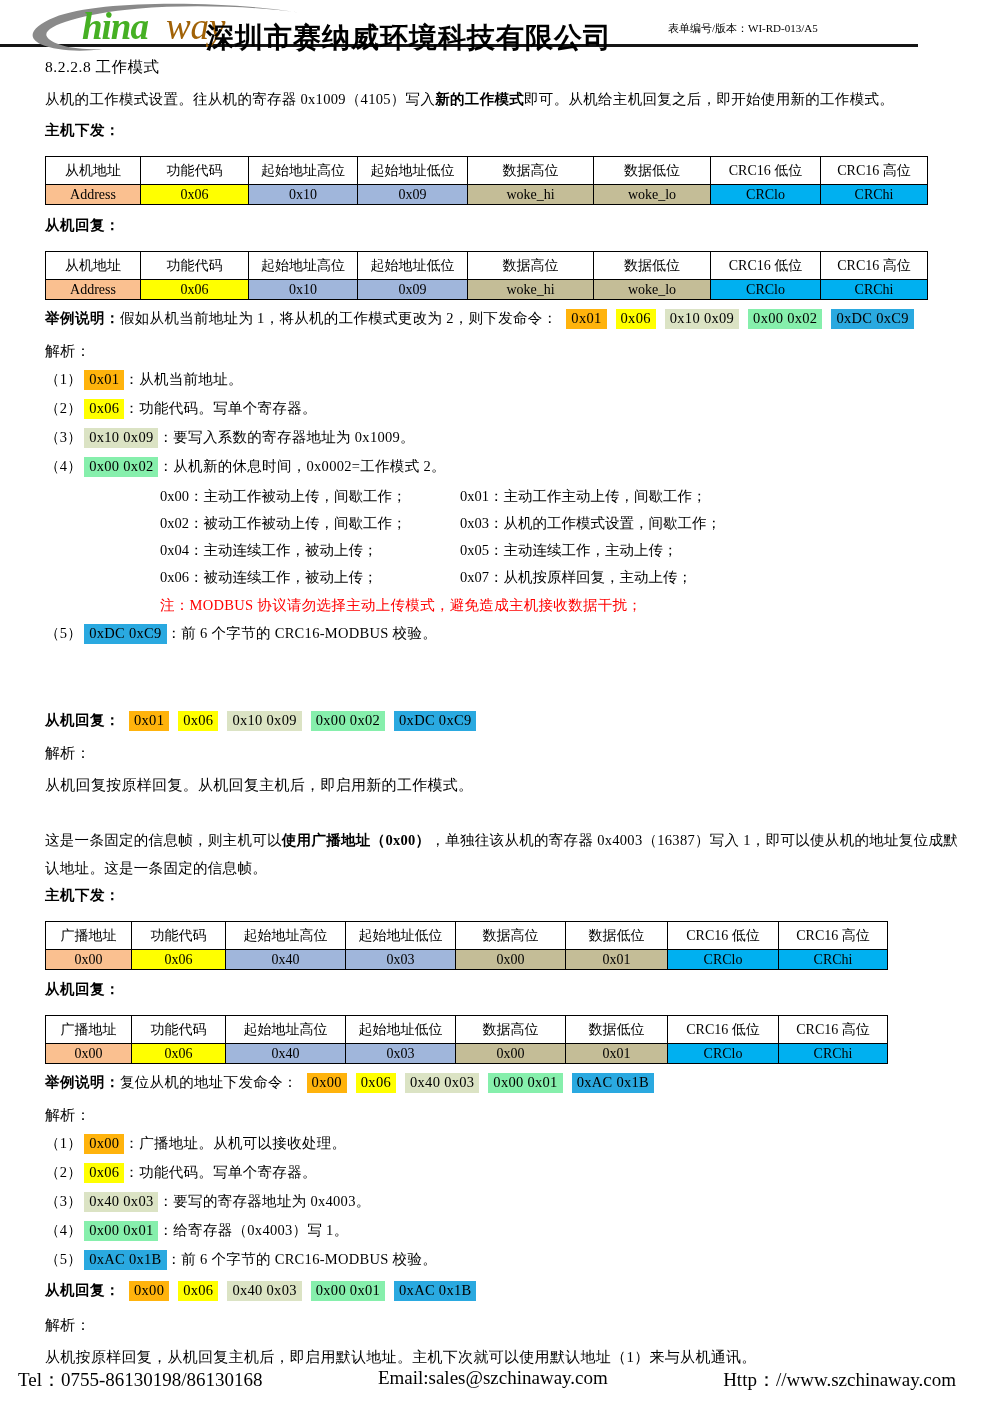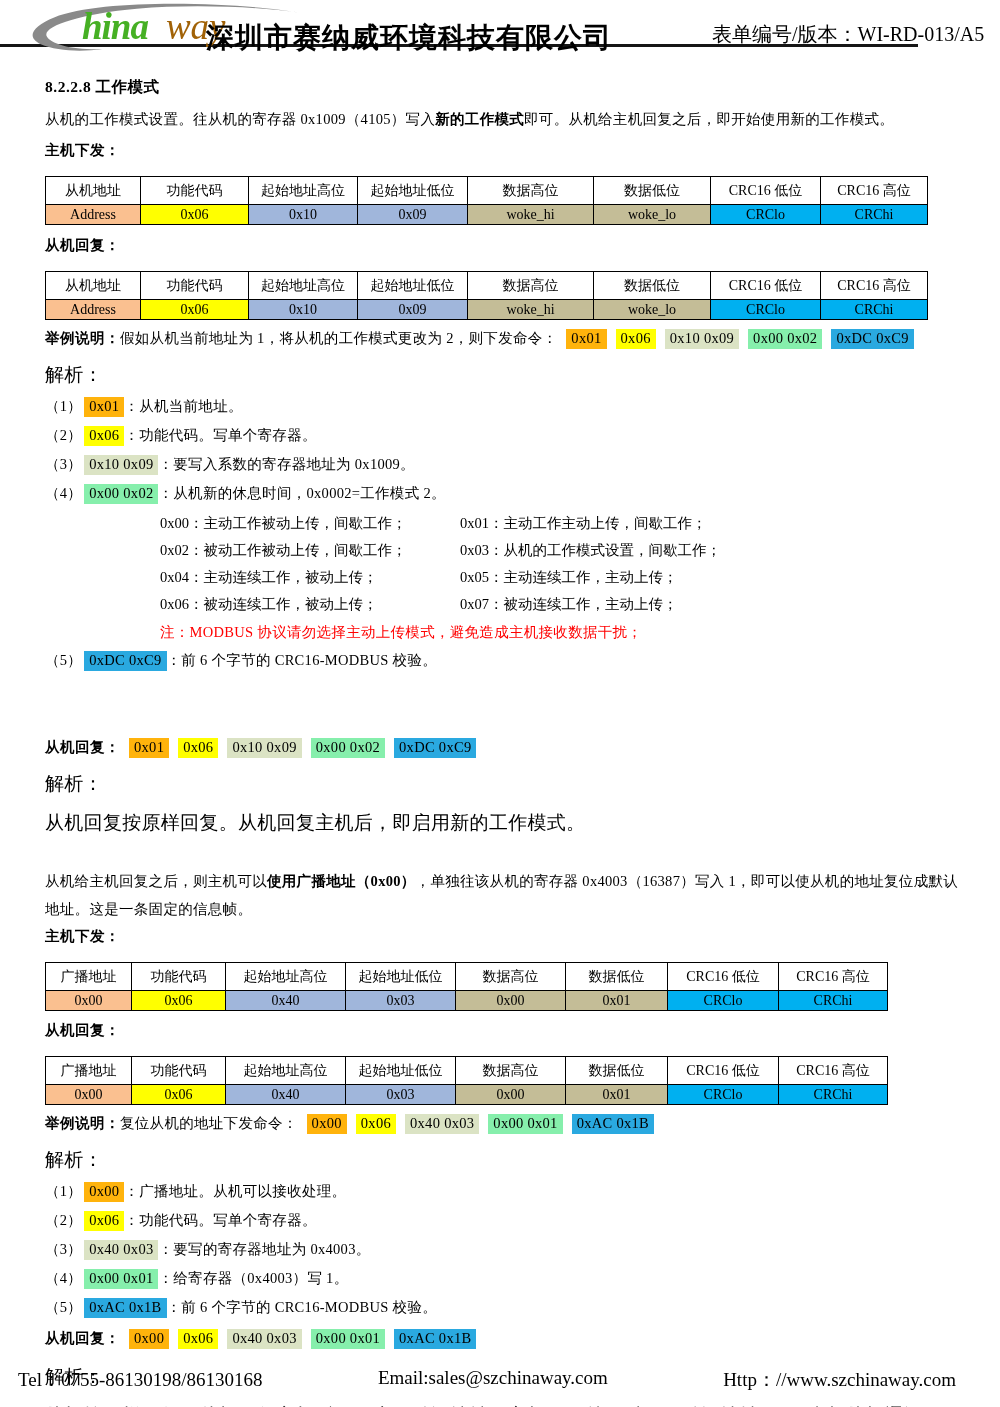--- a/index.html
+++ b/index.html
@@ -6,29 +6,29 @@
   body { background:#ffffff; font-family:"Liberation Serif","DejaVu Serif",serif; color:#000; }
   .page { position:relative; width:1000px; height:1407px; background:#fff; overflow:hidden; }
 
   
   .hdr { position:relative; height:47px; width:918px; border-bottom:3px solid #161616; }
   .logo { position:absolute; left:8px; top:2px; width:300px; height:50px; }
   .logo-text { position:absolute; left:82px; top:8px; font-style:italic; font-size:37px; line-height:38px; white-space:nowrap; }
   .logo-hina { color:#46b024; font-weight:bold; letter-spacing:-1px; }
   .logo-way { color:#a16207; letter-spacing:0px;margin-left:18px; }
   .company { position:absolute; left:206px; top:19px; font-size:28px; font-weight:600; letter-spacing:1px; white-space:nowrap; }
-  .formnum { position:absolute; left:712px; top:21px; font-size:20px; white-space:nowrap;text-align:center; }
+  .formnum { position:absolute; left:668px; top:21px; font-size:11px; white-space:nowrap;text-align:center; }
 
   .content { padding:0 38px 0 45px; }
 
-  h2.sec { font-size:15.5px; font-weight:bold; margin-top:30px; letter-spacing:.5px; }
+  h2.sec { font-size:15.5px; font-weight:normal; margin-top:10px; letter-spacing:.5px; }
   p.body { font-size:14.5px; line-height:21px; margin-top:11px; letter-spacing:.3px; }
   p.body2 { font-size:14.5px; line-height:28px; margin-top:7px; letter-spacing:.3px; }
   .blabel { font-size:14.5px; font-weight:bold; margin-top:11px; letter-spacing:.5px; }
-  .plain { font-size:19px; margin-top:13px; letter-spacing:.3px; }
+  .plain { font-size:15px; margin-top:13px; letter-spacing:.3px; }
 
   table.frame { border-collapse:collapse; table-layout:fixed; margin-top:16px; }
   table.frame th, table.frame td { border:1.4px solid #000; text-align:center; font-weight:normal; font-size:14px; overflow:hidden; white-space:nowrap; }
   table.frame th { height:28px; background:#fff; }
   table.frame td { height:20px; }
   .t1 { width:882px; }
   .t2 { width:842px; }
 
   .c-peach { background:#FAC090; }
   .c-yellow { background:#FFFF00; }
@@ -158,36 +158,36 @@
     <p class="item"><span>（4）</span><span class="chip h-green">0x00 0x02</span><span>：从机新的休息时间，0x0002=工作模式 2。</span></p>
 
     <div class="modes">
       <span>0x00：主动工作被动上传，间歇工作；</span>
         <span>0x01：主动工作主动上传，间歇工作；</span>
       <span>0x02：被动工作被动上传，间歇工作；</span>
         <span>0x03：从机的工作模式设置，间歇工作；</span>
       <span>0x04：主动连续工作，被动上传；</span>
         <span>0x05：主动连续工作，主动上传；</span>
       <span>0x06：被动连续工作，被动上传；</span>
-        <span>0x07：被动连续工作，主动上传；</span>
+        <span>0x07：从机按原样回复，主动上传；</span>
     </div>
     <p class="rednote">注：MODBUS 协议请勿选择主动上传模式，避免造成主机接收数据干扰；</p>
 
     <p class="item"><span>（5）</span><span class="chip h-cyan">0xDC 0xC9</span><span>：前 6 个字节的 CRC16-MODBUS 校验。</span></p>
 
     <div class="gap-big"></div>
 
     <p class="exline"><b>从机回复：</b><span class="chip h-orange">0x01</span><span class="chip h-yellow">0x06</span><span class="chip h-palegreen">0x10 0x09</span><span class="chip h-green">0x00 0x02</span><span class="chip h-cyan">0xDC 0xC9</span></p>
 
     <p class="plain">解析：</p>
     <p class="plain">从机回复按原样回复。从机回复主机后，即启用新的工作模式。</p>
 
     <div class="gap-med"></div>
 
-    <p class="body2"><span>从机给主机回复之后，则主机可以</span><b>使用广播地址（0x00）</b><span>，单独往该从机的寄存器 0x4003（16387）写入 1，即可以使从机的地址复位成默认地址。这是一条固定的信息帧。</span></p>
+    <p class="body2"><span>这是一条固定的信息帧，则主机可以</span><b>使用广播地址（0x00）</b><span>，单独往该从机的寄存器 0x4003（16387）写入 1，即可以使从机的地址复位成默认地址。这是一条固定的信息帧。</span></p>
 
     <div class="blabel" style="margin-top:4px">主机下发：</div>
     <table class="frame t2">
       <colgroup>
           <col style="width:86px">
           <col style="width:94px">
           <col style="width:120px">
           <col style="width:110px">
           <col style="width:110px">
           <col style="width:102px">

